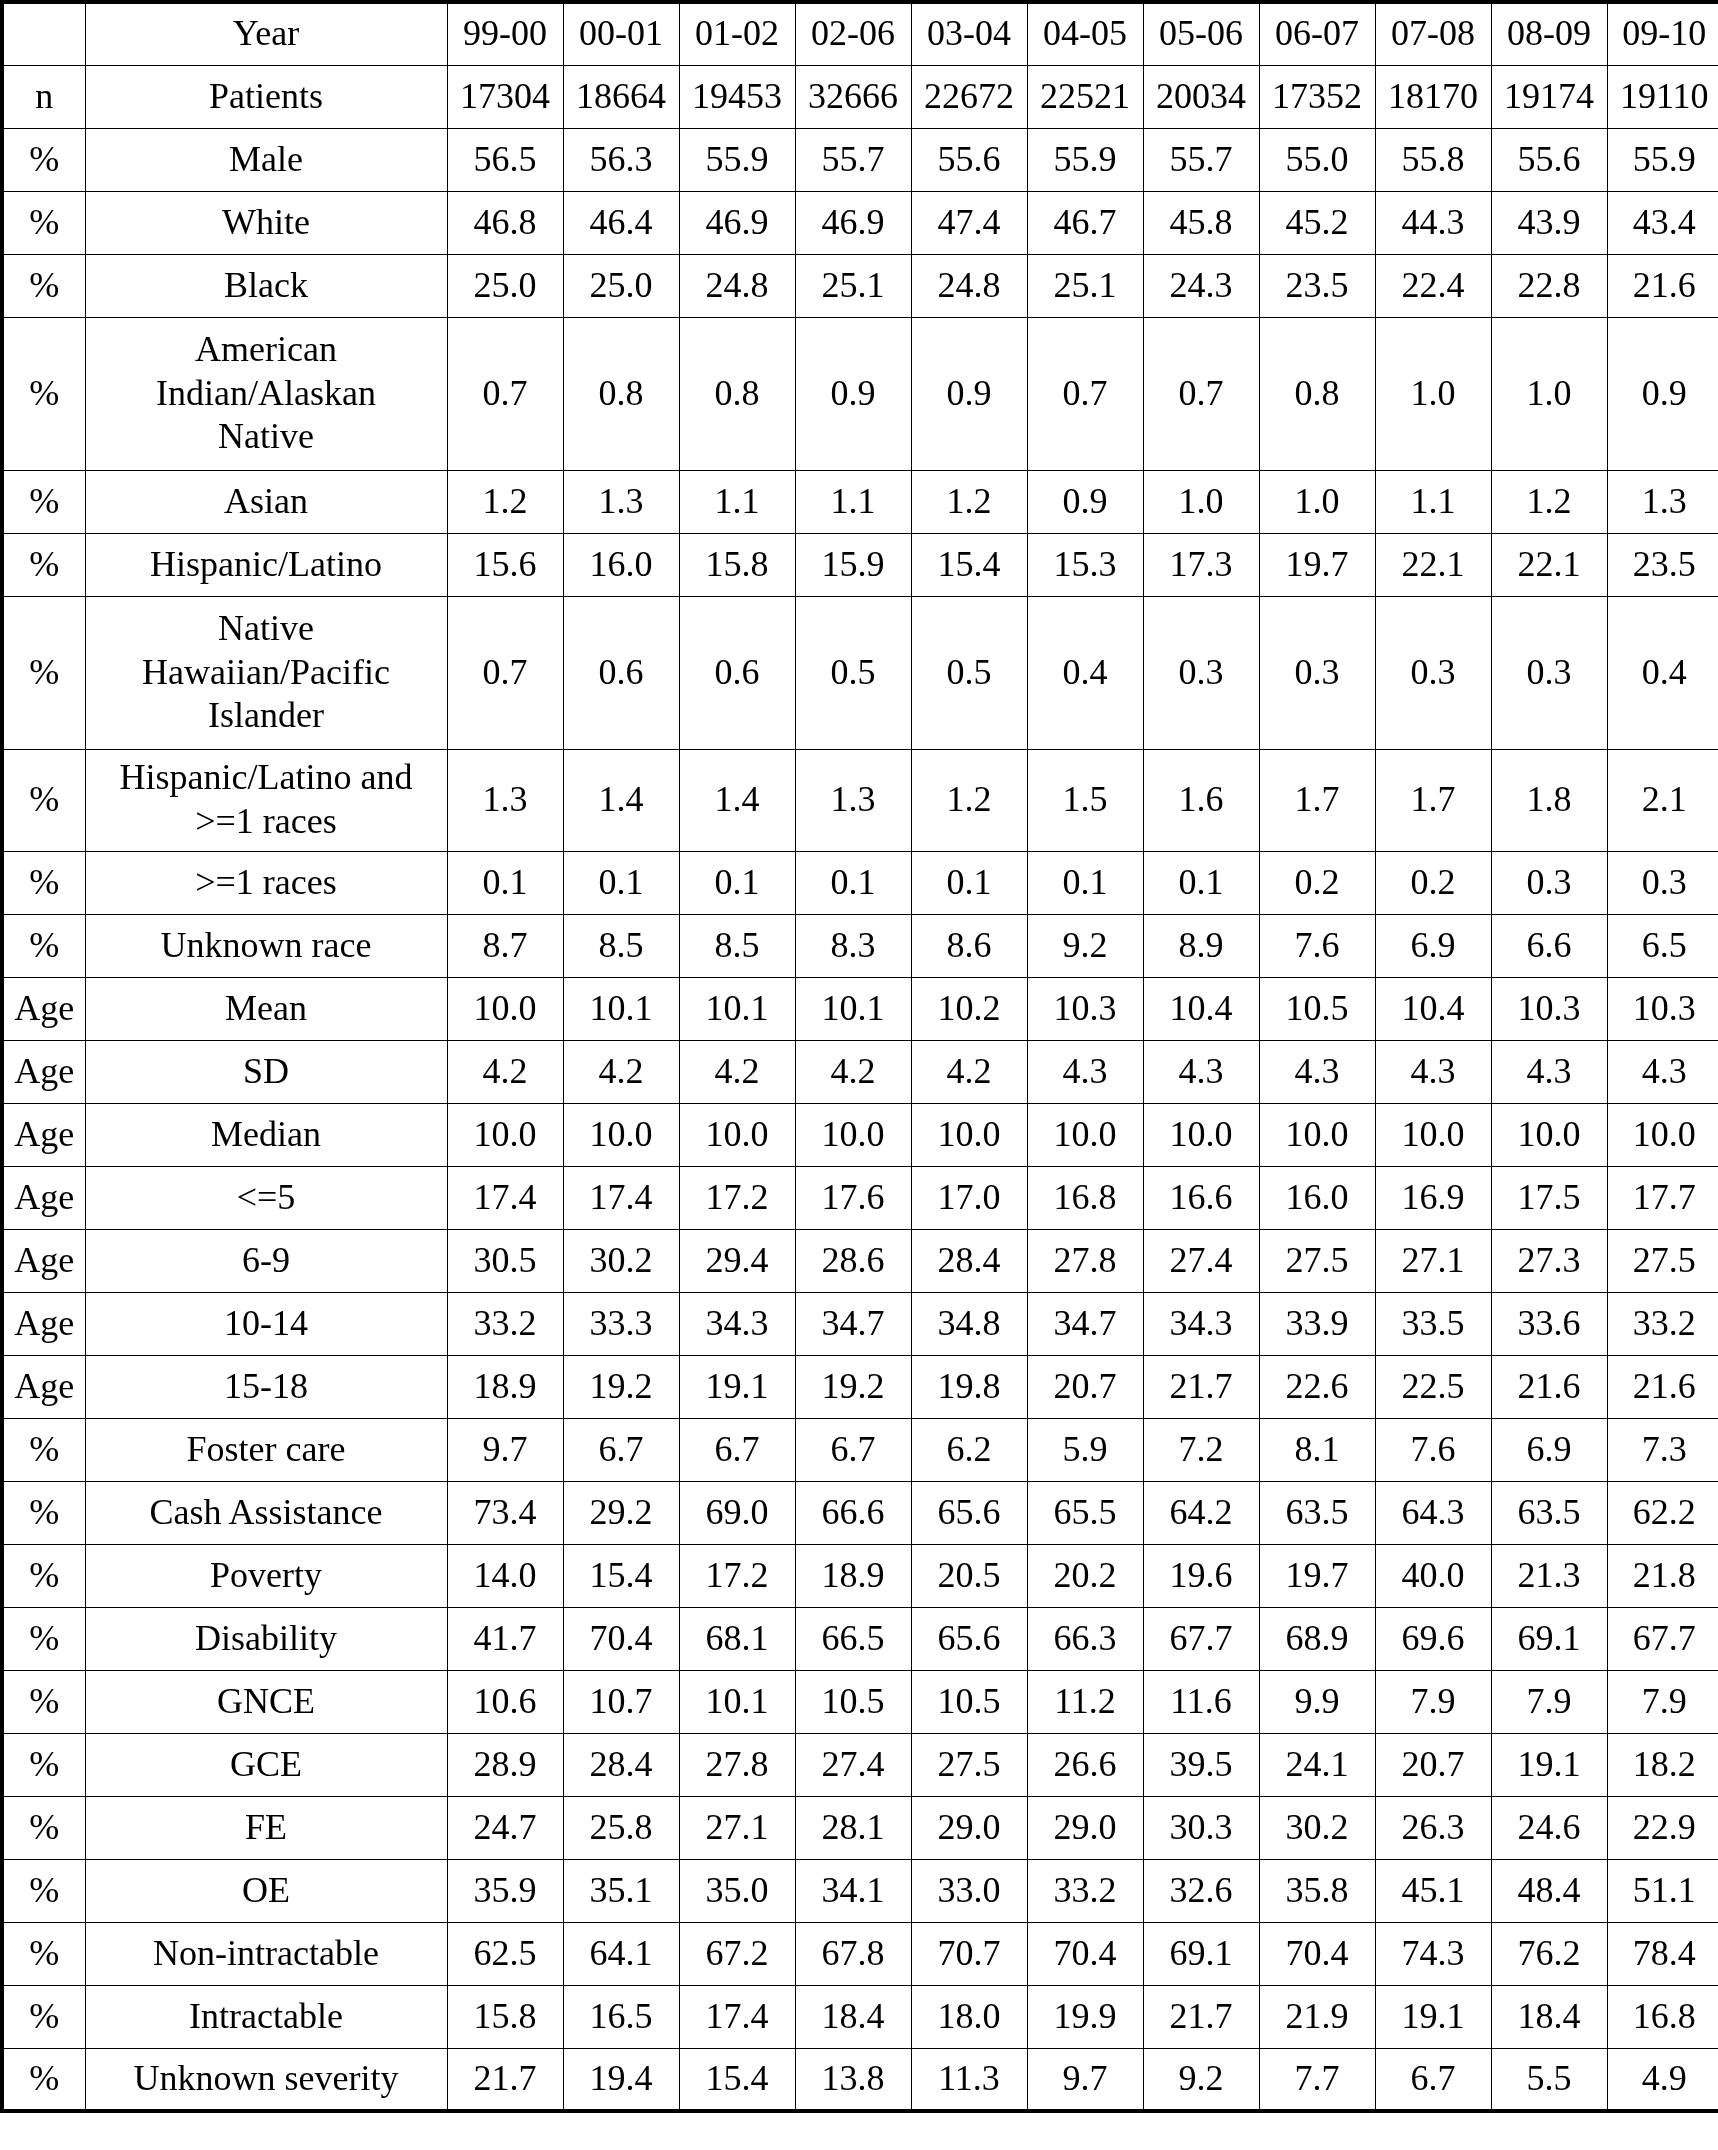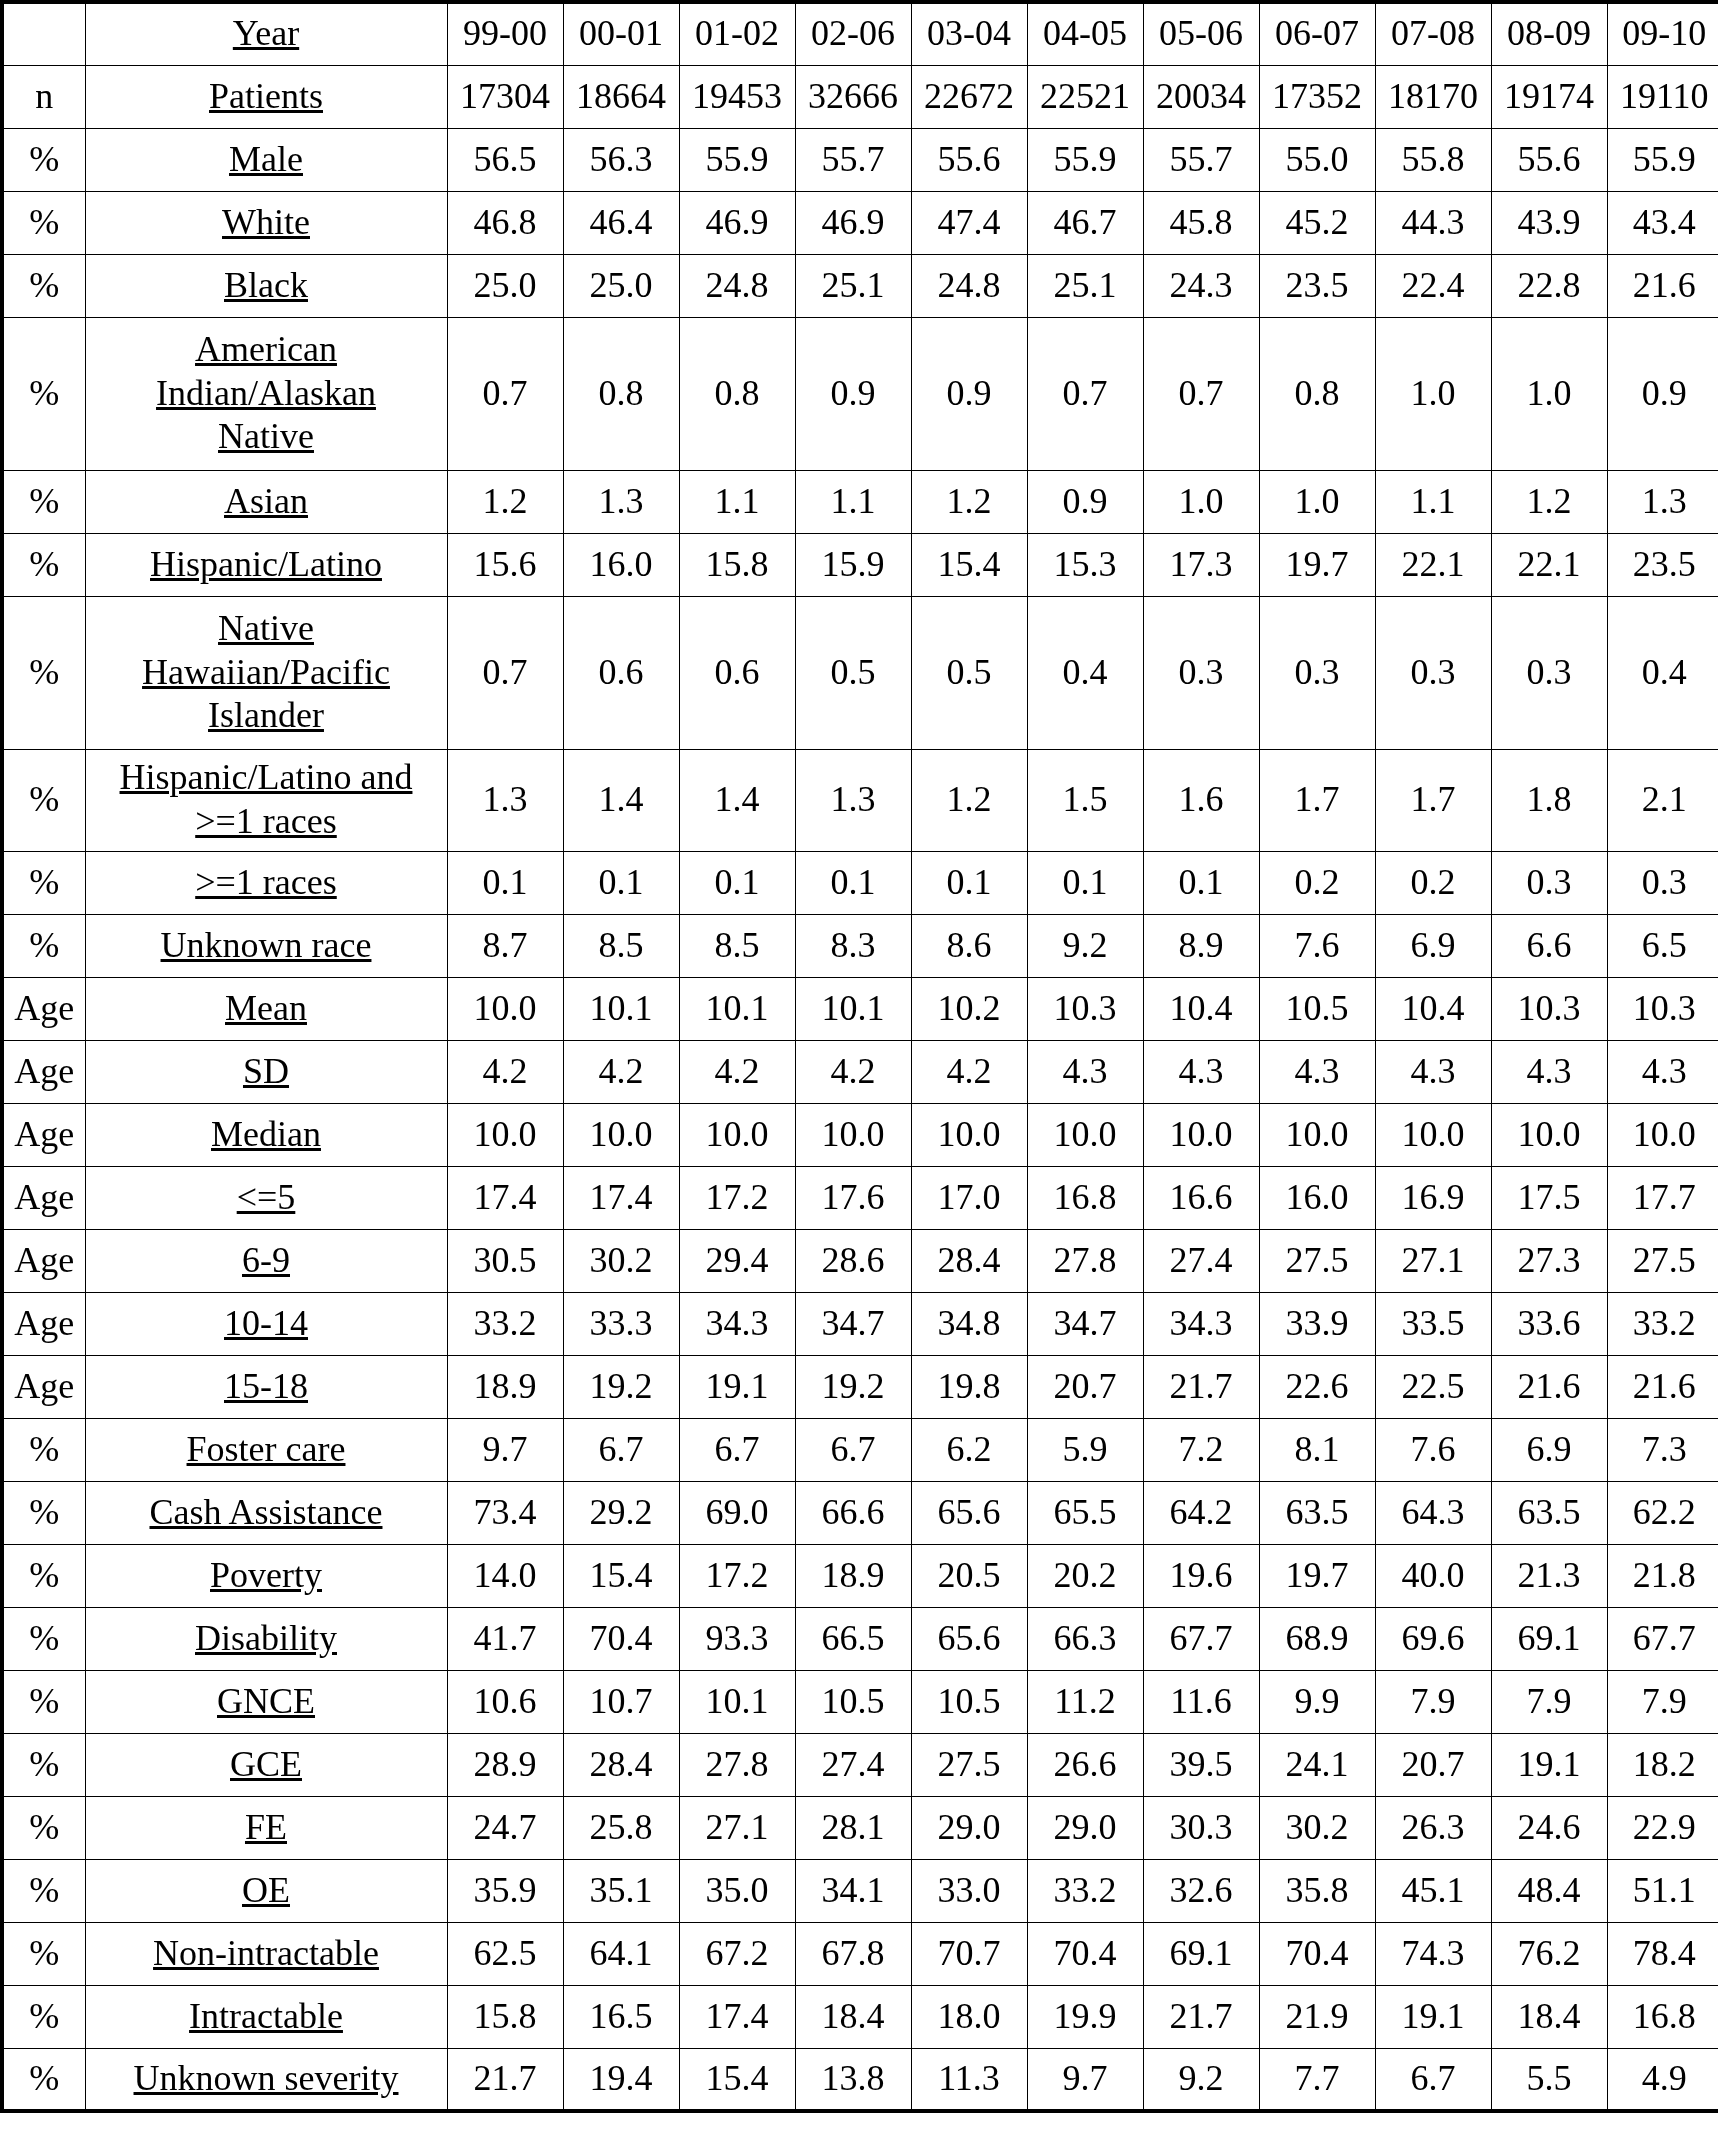--- a/index.html
+++ b/index.html
@@ -28,21 +28,21 @@
     text-align: center;
     vertical-align: middle;
     font-size: 36px;
     line-height: 1.22;
     padding: 0;
     overflow: hidden;
   }
   tr.h1 { height: 63px; }
   tr.h2 { height: 102px; }
   tr.h3 { height: 153px; }
-  td.label-cell, th.label-cell { white-space: pre-line; text-decoration: underline; }
+  td.label-cell, th.label-cell { white-space: pre-line; }
 </style>
 </head>
 <body>
 
 <table class="stats">
   <colgroup>
     <col style="width:83px">
     <col style="width:362px">
     <col style="width:116px">
       <col style="width:116px">
@@ -392,21 +392,21 @@
         <td>19.7</td>
         <td>40.0</td>
         <td>21.3</td>
         <td>21.8</td>
       </tr>
       <tr class="h1">
         <td>%</td>
         <td class="label-cell">Disability</td>
         <td>41.7</td>
         <td>70.4</td>
-        <td>93.3</td>
+        <td>68.1</td>
         <td>66.5</td>
         <td>65.6</td>
         <td>66.3</td>
         <td>67.7</td>
         <td>68.9</td>
         <td>69.6</td>
         <td>69.1</td>
         <td>67.7</td>
       </tr>
       <tr class="h1">

